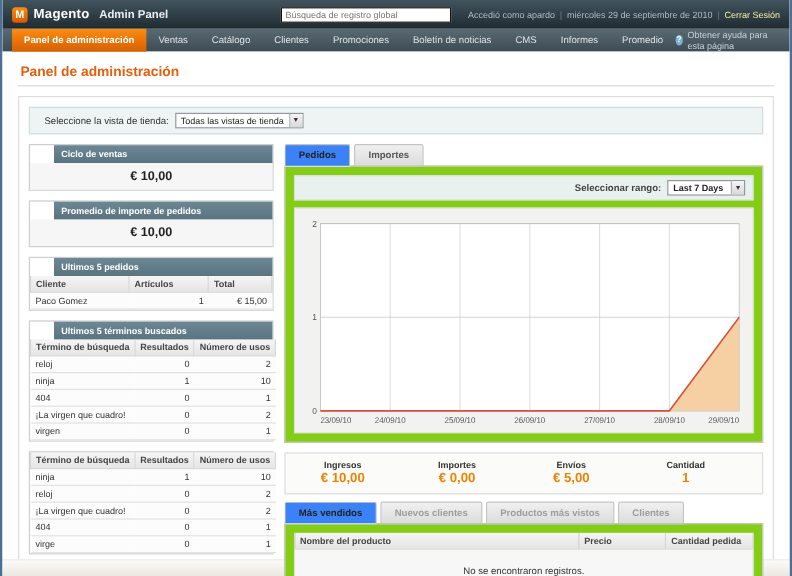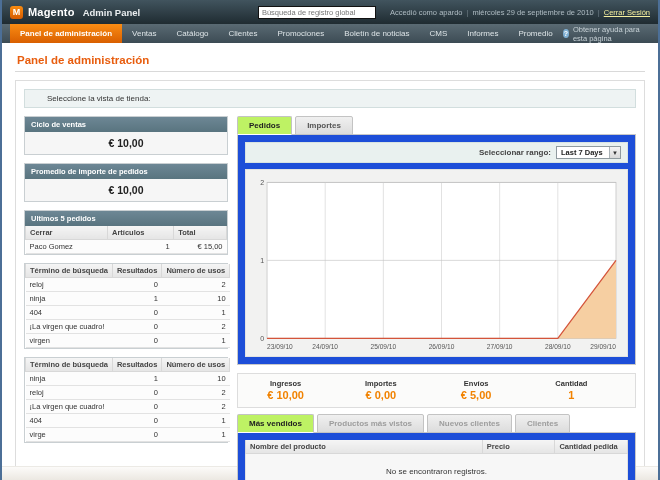--- a/index.html
+++ b/index.html
@@ -19,28 +19,28 @@
   .logo { display:flex; align-items:center; gap:5px; }
   .logo-ic {
     width:13px; height:13px; border-radius:3px;
     background:linear-gradient(#f98c10,#d55a00);
     color:#fff; font-size:9px; font-weight:bold; text-align:center; line-height:13px;
   }
   .logo-name { color:#fff; font-size:11px; font-weight:bold; letter-spacing:.2px; }
   .logo-sub  { color:#e9edef; font-size:9.5px; font-weight:bold; margin-left:3px; }
   .hdr-spacer { flex:1; }
   .hdr-search {
-    width:118px; height:13px; font-size:7.5px; padding:1px 3px;
+    width:142px; height:13px; font-size:7.5px; padding:1px 3px;
     border:1px solid #111; background:#fff; color:#444;
     font-family:"Liberation Sans", sans-serif;
   }
   .hdr-info { display:flex; align-items:center; gap:4px; margin-left:14px;
     font-size:7.5px; color:#aebbc2; white-space:nowrap; }
   .hdr-sep { color:#6e7d85; }
-  .logout { color:#f5ef9e; text-decoration:underline; cursor:pointer; }
+  .logout { color:#f5ef9e; cursor:pointer; }
   
   .nav {
     height:19px; display:flex; align-items:stretch; padding-left:8px;
     background:linear-gradient(#5a6a73,#3c4b54);
     font-size:8px; color:#dde4e7;
   }
   .nav-item { padding:0 10px; line-height:19px; cursor:pointer; white-space:nowrap; }
   .nav-item.active {
     background:linear-gradient(#fa8c13,#d95f00);
     color:#fff; font-weight:bold;
@@ -50,59 +50,59 @@
   .help-ic {
     width:9px; height:9px; border-radius:50%; background:#7fb0d4; color:#fff;
     font-size:7px; line-height:9px; text-align:center; font-weight:bold;
   }
   
   .content { padding:7px 13px 0 13px; background:#fff; height:423px; }
   .page-title { color:#e85d0e; font-size:11.5px; font-weight:bold; margin:4px 0 5px 2px; }
   .title-rule { border-bottom:1px solid #d9d9d9; margin-bottom:8px; }
   .dash-box { border:1px solid #ddd; padding:8px; }
   .switcher {
-    background:#eef3f3; border:1px solid #d2dede; padding:4px 22px;
+    background:#eef3f3; border:1px solid #d2dede; padding:4px 12px;
     font-size:8px; color:#333; display:flex; align-items:center; gap:5px;
   }
   .fselect {
     display:inline-flex; align-items:center; border:1px solid #8f9a9f;
     background:#fff; height:13px; font-size:7.5px; color:#222; cursor:pointer;
   }
   .fselect .txt { padding:0 4px; white-space:nowrap; }
   .fselect .arr {
     width:11px; height:100%; border-left:1px solid #aab3b7; background:linear-gradient(#f4f4f4,#d9d9d9);
     font-size:6px; color:#333; display:flex; align-items:center; justify-content:center;
   }
   .cols { display:flex; gap:9px; margin-top:8px; }
   .col-left { width:204px; flex:none; }
   .col-right { flex:1; min-width:0; }
   
   .sbox { border:1px solid #c9cfd2; margin-bottom:8px; }
   .sbox-h {
     background:linear-gradient(#6d8795,#59747f); color:#fff;
-    font-size:7.5px; font-weight:bold; padding:3px 6px;
+    font-size:7.5px; font-weight:bold; padding:3px 6px;margin-left:20px;
   }
   .sbox-v { background:#f6f6f6; text-align:center; font-size:10.5px; font-weight:bold; color:#222; padding:5px 0; }
   table { width:100%; border-collapse:collapse; font-size:7.5px; }
   th {
     background:linear-gradient(#f5f5f5,#e5e5e5); color:#444; font-weight:bold;
     text-align:left; padding:2px 4px; border:1px solid #d8d8d8; border-top:none; white-space:nowrap;
   }
   td { padding:2px 4px; border-bottom:1px solid #e2e2e2; color:#333; background:#fcfcfc; }
   td.num { text-align:right; }
   
   .tabs { display:flex; gap:3px; position:relative; z-index:2; margin-bottom:-1px; }
   .tab {
     font-size:8px; font-weight:bold; color:#555; padding:4px 11px;
     background:linear-gradient(#f0f0f0,#dcdcdc); border:1px solid #c3c3c3;
     border-radius:2px 2px 0 0; cursor:pointer; white-space:nowrap;
   }
-  .tab.active { background:#bef264; color:#222; border-bottom:1px solid #fff; }
+  .tab.active { background:#3b82f6; color:#222; border-bottom:1px solid #fff; }
   .tab.disabled { color:#9d9d9d; cursor:default; }
-  .panel { border:1px solid #c8c8c8; background:#1d4ed8; padding:7px; }
+  .panel { border:1px solid #c8c8c8; background:#84cc16; padding:7px; }
   .range-bar {
     background:#e9f1ef; border:1px solid #d8e3e1; padding:3px 6px;
     display:flex; justify-content:flex-end; align-items:center; gap:5px;
     font-size:8px; font-weight:bold; color:#444;
   }
   .chart-wrap { margin-top:6px; background:#f2f2f1; border:1px solid #e3e3e2; padding:4px; }
   .chart-wrap svg { display:block; width:100%; height:178px; }
   .totals {
     margin-top:8px; border:1px solid #ddd; background:#fbfbfa; display:flex; padding:5px 16px 6px 0;
   }
@@ -155,20 +155,24 @@
 </div>
 
 <div class="content">
   <div class="page-title">Panel de administración</div>
   <div class="title-rule"></div>
 
   <div class="dash-box">
 
     <div class="switcher">
       <span>Seleccione la vista de tienda:</span>
+      <span class="fselect">
+        <span class="txt">Todas las vistas de tienda</span>
+        <span class="arr">▼</span>
+      </span>
     </div>
 
     <div class="cols">
 
       <div class="col-left">
 
         <div class="sbox">
           <div class="sbox-h">Ciclo de ventas</div>
           <div class="sbox-v">€ 10,00</div>
         </div>
@@ -176,36 +180,37 @@
         <div class="sbox">
           <div class="sbox-h">Promedio de importe de pedidos</div>
           <div class="sbox-v">€ 10,00</div>
         </div>
 
         <div class="sbox">
           <div class="sbox-h">Ultimos 5 pedidos</div>
           <table>
             <thead>
                 <tr>
-              <th>Cerrar</th>
+              <th>Cliente</th>
               <th>Artículos</th>
               <th>Total</th>
             </tr>
               </thead>
             <tbody>
               <tr>
                 <td>Paco Gomez</td>
                 <td class="num">1</td>
                 <td class="num">€ 15,00</td>
               </tr>
             </tbody>
           </table>
         </div>
 
         <div class="sbox">
+          <div class="sbox-h">Ultimos 5 términos buscados</div>
           <table>
             <thead>
                 <tr>
               <th>Término de búsqueda</th>
               <th>Resultados</th>
               <th>Número de usos</th>
             </tr>
               </thead>
             <tbody>
               <tr>
@@ -333,22 +338,22 @@
             <div class="vl">€ 5,00</div>
           </div>
           <div class="tot">
             <div class="lb">Cantidad</div>
             <div class="vl">1</div>
           </div>
         </div>
 
         <div class="tabs subtabs">
           <span class="tab active">Más vendidos</span>
+          <span class="tab disabled">Nuevos clientes</span>
           <span class="tab disabled">Productos más vistos</span>
-          <span class="tab disabled">Nuevos clientes</span>
           <span class="tab disabled">Clientes</span>
         </div>
 
         <div class="panel">
           <table>
             <thead class="ptable-head">
                 <tr>
               <th>Nombre del producto</th>
               <th>Precio</th>
               <th>Cantidad pedida</th>

